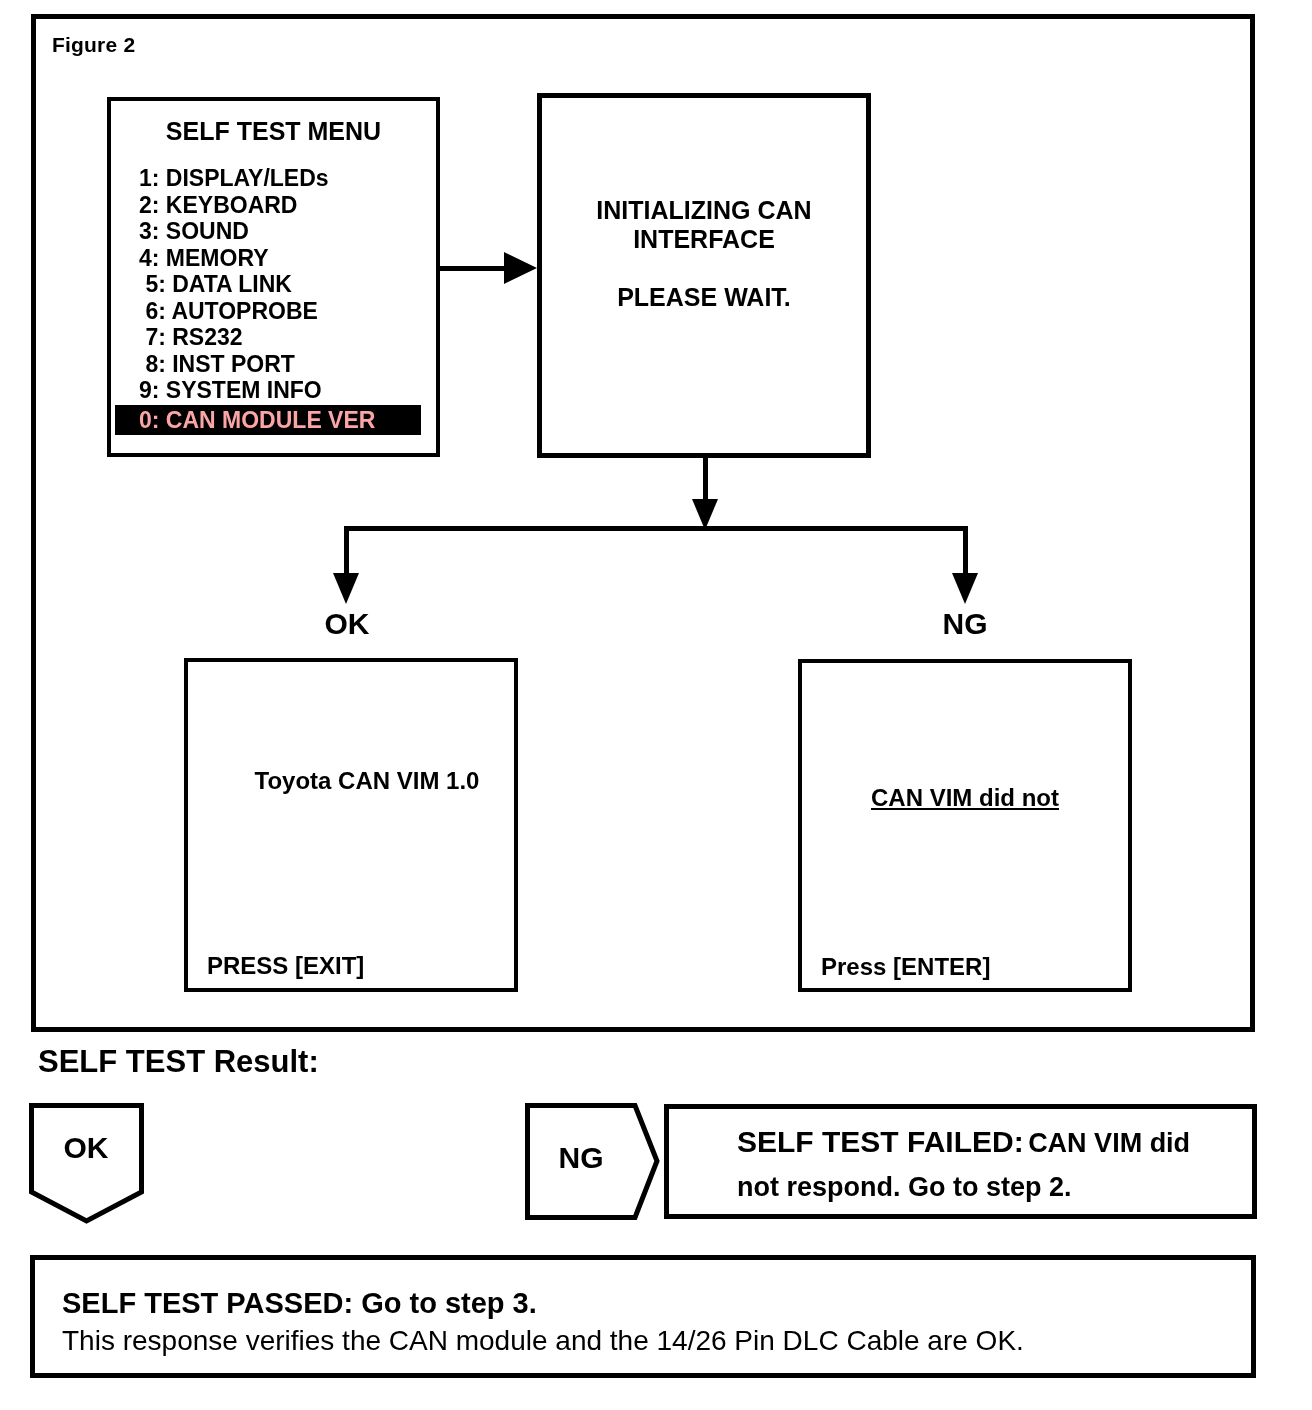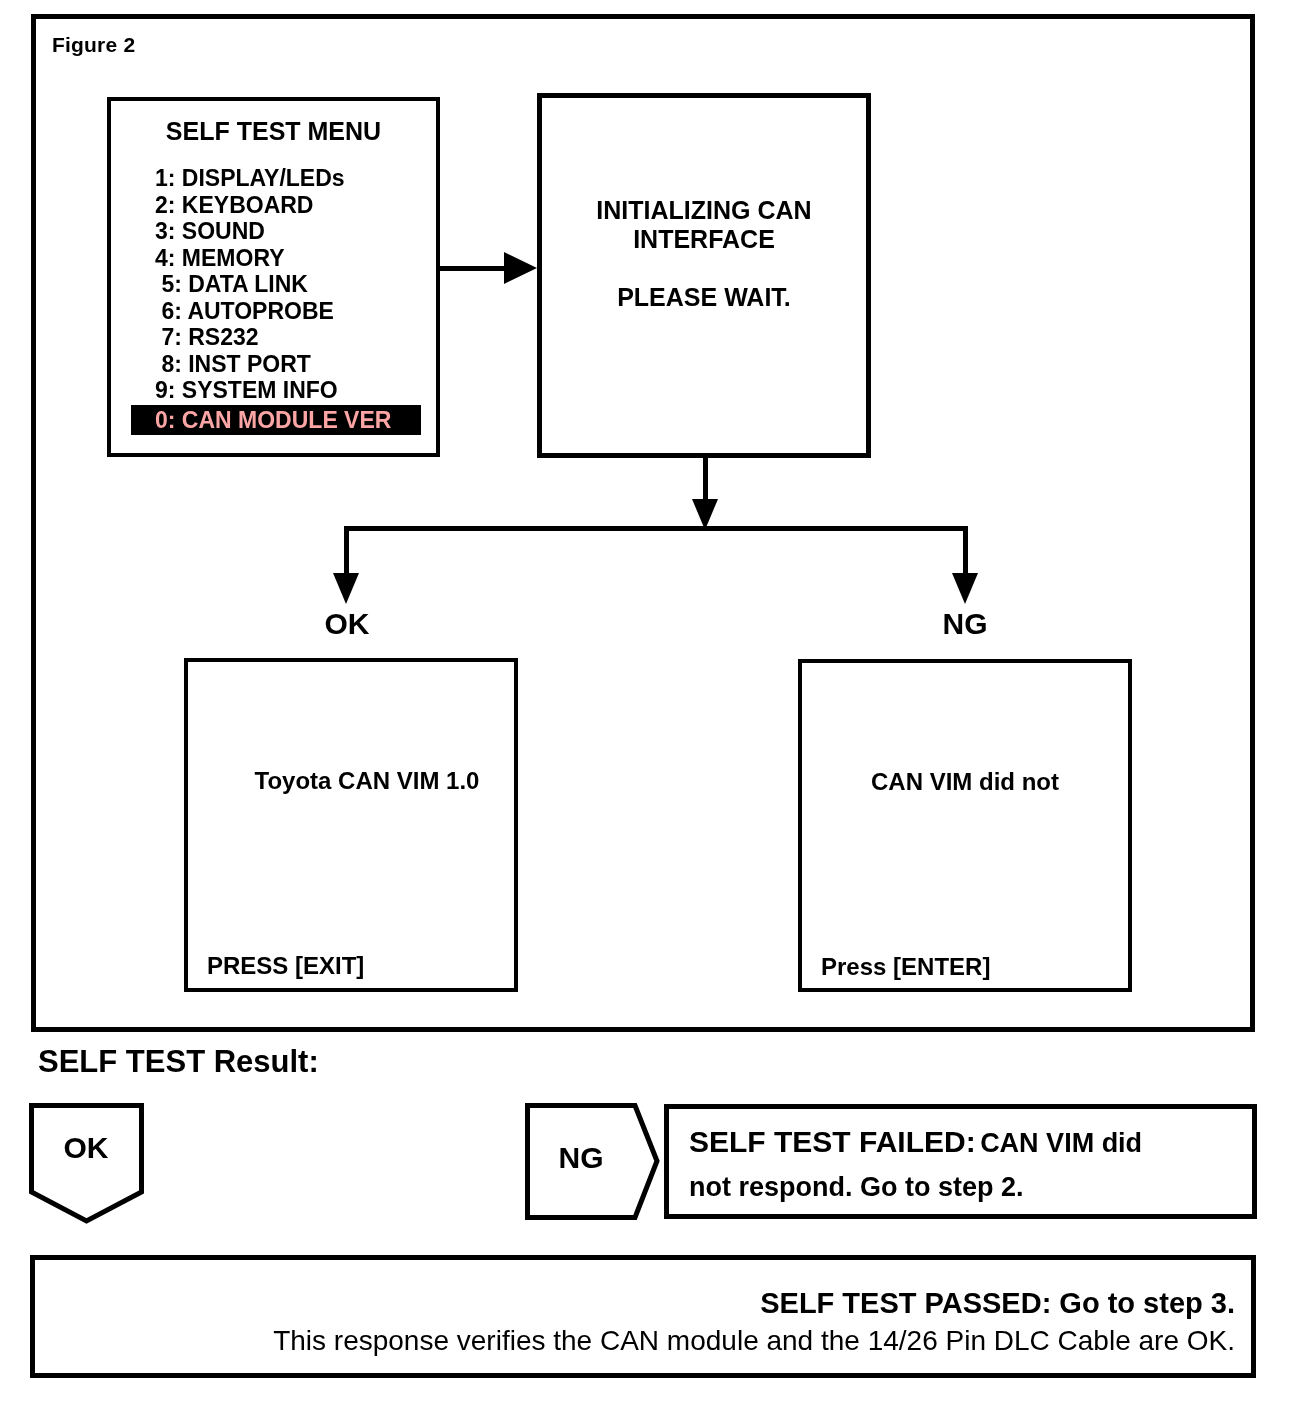--- a/index.html
+++ b/index.html
@@ -8,21 +8,21 @@
     font-family:"Liberation Sans",sans-serif;color:#000;overflow:hidden;
   }
   .abs{position:absolute;}
   .bb{box-sizing:border-box;}
   
   .figure-frame{left:31px;top:14px;width:1224px;height:1018px;border:5px solid #000;}
   .figure-label{left:52px;top:33px;font-size:21px;font-weight:bold;letter-spacing:.2px;}
   
   .menu-box{left:107px;top:97px;width:333px;height:360px;border:4px solid #000;}
   .menu-title{left:0;top:16px;width:100%;text-align:center;font-size:25px;font-weight:bold;}
-  .menu-items{left:20px;right:6px;top:64px;}
+  .menu-items{left:4px;right:6px;top:64px;}
   .menu-item{font-size:23px;font-weight:bold;line-height:26.5px;padding-left:24px;white-space:pre;}
   .menu-item.selected{background:#000;color:#fca5a5;height:30px;line-height:30px;margin-right:9px;margin-top:1px;}
   
   .init-box{left:537px;top:93px;width:334px;height:365px;border:5px solid #000;}
   .init-heading{left:0;top:98px;width:100%;text-align:center;font-size:25px;font-weight:bold;line-height:28.5px;}
   .init-wait{left:0;top:185px;width:100%;text-align:center;font-size:25px;font-weight:bold;}
   
   .line{background:#000;}
   .head-right{width:0;height:0;border-top:16px solid transparent;border-bottom:16px solid transparent;border-left:33px solid #000;}
   .head-down{width:0;height:0;border-left:13px solid transparent;border-right:13px solid transparent;border-top:31px solid #000;}
@@ -33,22 +33,22 @@
   .ng-box{left:798px;top:659px;width:334px;height:333px;border:4px solid #000;}
   .screen-message{left:0;width:100%;text-align:center;font-size:24px;font-weight:bold;line-height:29px;}
   .screen-action{left:0;top:290px;width:100%;font-size:24px;font-weight:bold;padding-left:19px;}
   
   .result-heading{left:38px;top:1044px;font-size:31px;font-weight:bold;}
   .tag-wrap{width:140px;}
   .tag-label{position:absolute;text-align:center;font-size:30px;font-weight:bold;}
   .failed-box{left:664px;top:1104px;width:593px;height:115px;border:5px solid #000;padding:13px 0 0 20px;}
   .failed-title{font-size:30px;font-weight:bold;}
   .failed-rest{font-size:27px;font-weight:bold;}
-  .failed-box .row{line-height:40px;white-space:nowrap;}
-  .passed-box{left:30px;top:1255px;width:1226px;height:123px;border:5px solid #000;padding:24px 16px 0 27px;text-align:right;}
+  .failed-box .row{line-height:40px;white-space:nowrap;margin-left:48px;}
+  .passed-box{left:30px;top:1255px;width:1226px;height:123px;border:5px solid #000;padding:24px 16px 0 27px;}
   .passed-title{font-size:29px;font-weight:bold;line-height:38px;}
   .passed-text{font-size:28px;font-weight:normal;line-height:38px;}
 </style>
 </head>
 <body>
 
 <div class="page">
 
   <div class="abs bb figure-frame"></div>
   <div class="abs figure-label">Figure 2</div>
@@ -90,21 +90,21 @@
 
   <div class="abs branch-label" style="left:287px;">OK</div>
   <div class="abs branch-label" style="left:905px;">NG</div>
 
   <div class="abs bb ok-box">
     <div class="abs screen-message" style="top:104px;margin-left:16px;">Toyota CAN VIM 1.0</div>
     <div class="abs screen-action">PRESS [EXIT]</div>
   </div>
 
   <div class="abs bb ng-box">
-    <div class="abs screen-message" style="top:104px;">
+    <div class="abs screen-message" style="top:120px;text-decoration:underline;">
       <div>CAN VIM did not</div>
     </div>
     <div class="abs screen-action">Press [ENTER]</div>
   </div>
 
   <div class="abs result-heading">SELF TEST Result:</div>
 
   <div class="abs tag-wrap" style="left:29px;top:1103px;width:116px;height:121px;">
     <svg width="116" height="121" viewBox="0 0 116 121">
       <polygon points="2.5,2.5 112.5,2.5 112.5,89 57.5,118 2.5,89" fill="#ffffff" stroke="#000000" stroke-width="5"></polygon>

